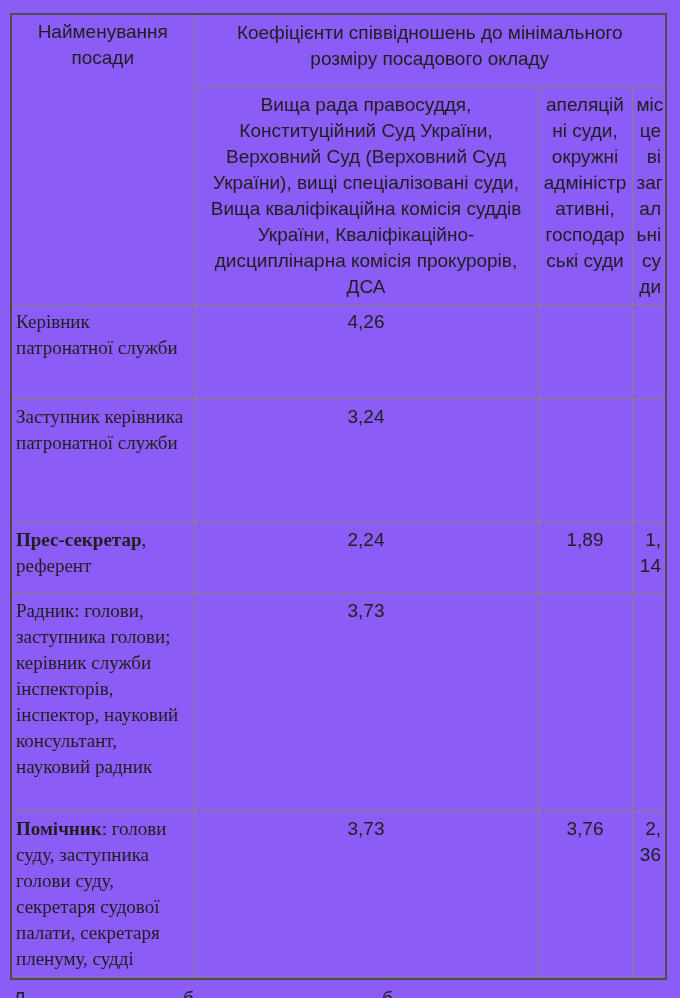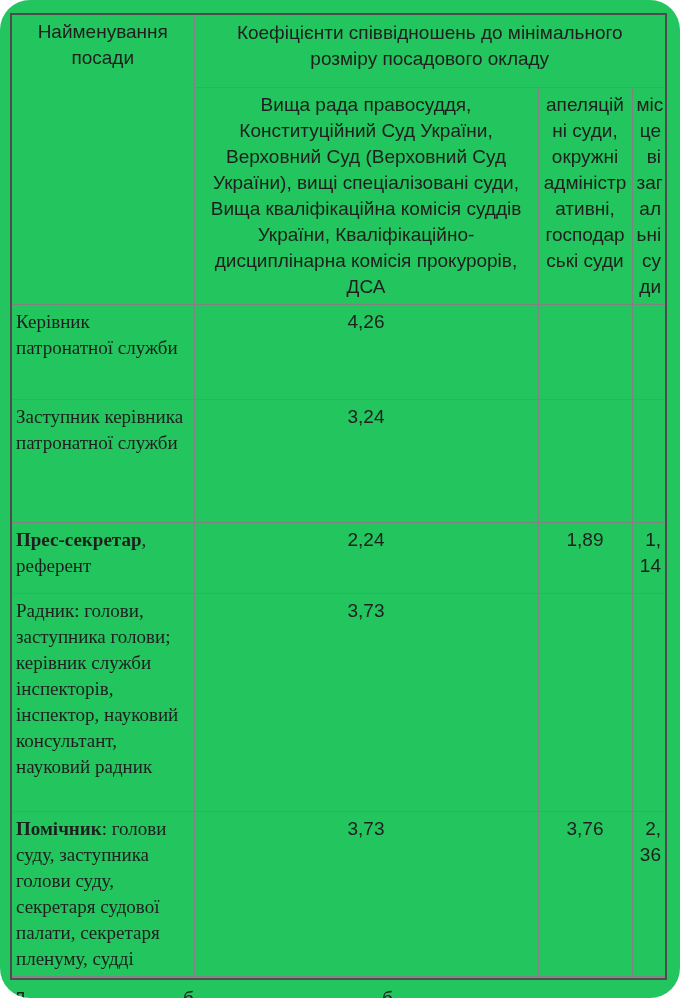--- a/index.html
+++ b/index.html
@@ -1,18 +1,18 @@
 <!DOCTYPE html>
 <html lang="uk"><head>
 <meta charset="utf-8">
 <style>
   html,body{margin:0;padding:0;background:#ffffff;}
   .page{
-    position:relative;width:680px;height:998px;overflow:hidden;background:#22c55e;
-    font-family:"Liberation Sans",sans-serif;color:#1f1f1f;border-radius:30px;
+    position:relative;width:680px;height:998px;overflow:hidden;background:#8b5cf6;
+    font-family:"Liberation Sans",sans-serif;color:#1f1f1f;
   }
   table.coef{
     border-collapse:collapse;table-layout:fixed;
     width:655px;margin:13px 0 0 10px;
     border:2px solid #4d4d4d;border-bottom-width:2px;
     font-size:19px;line-height:26px;
   }
   table.coef th, table.coef td{
     border:1px solid #828282;
     vertical-align:top;

